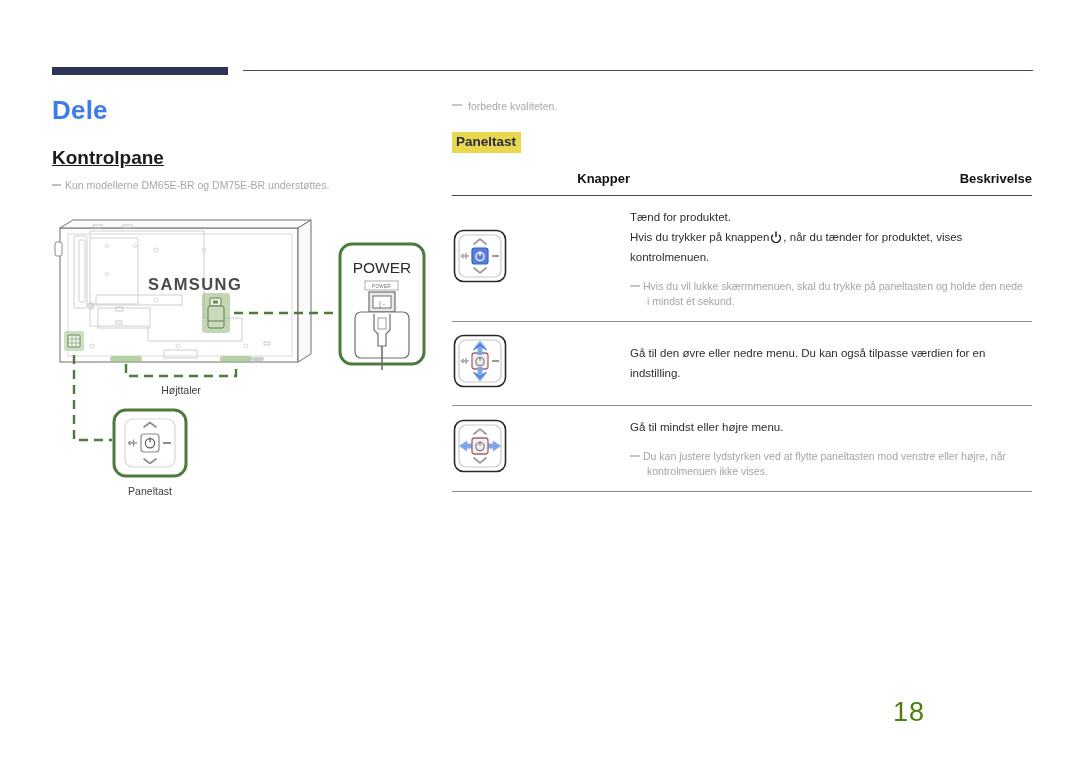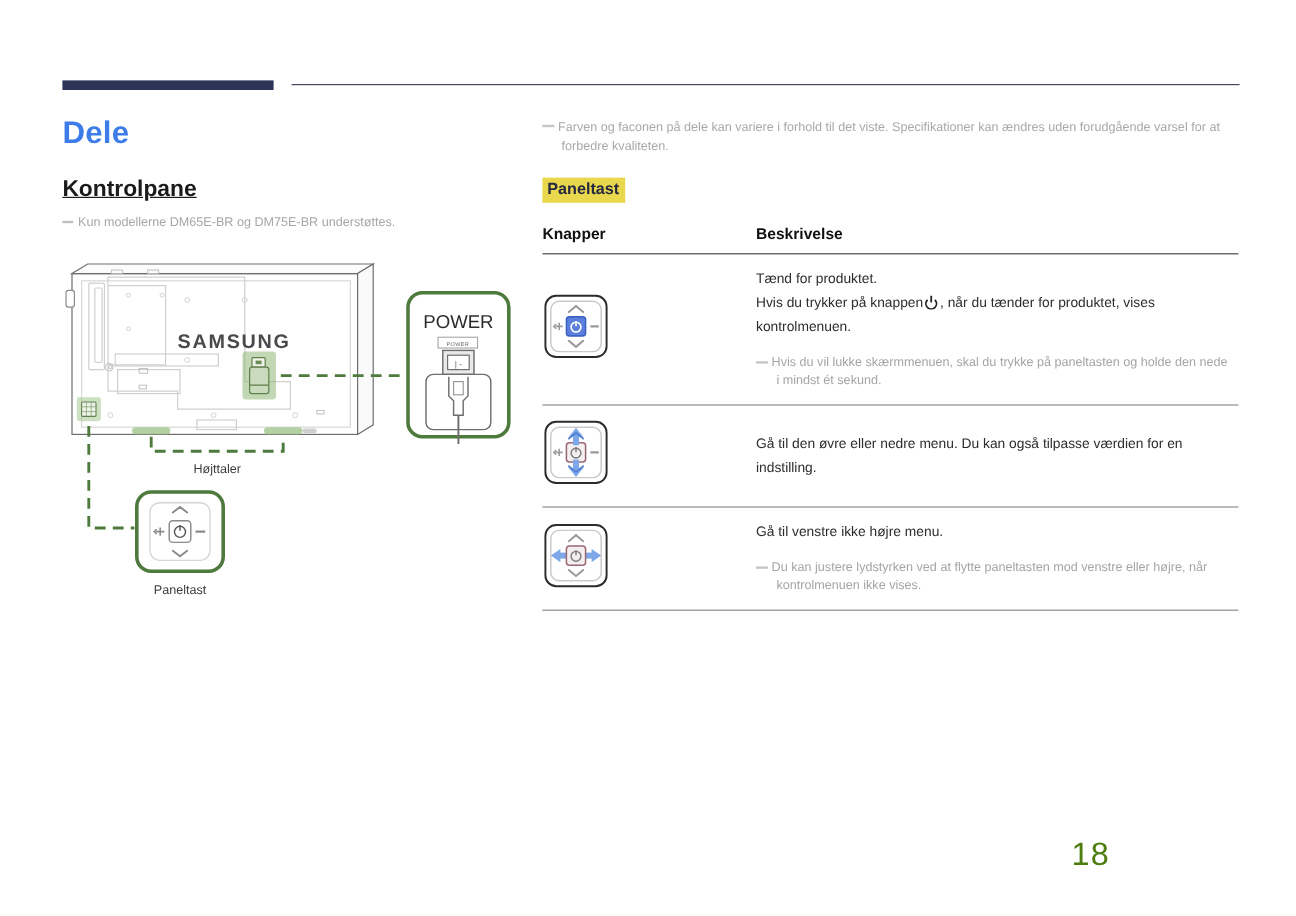--- a/index.html
+++ b/index.html
@@ -82,21 +82,21 @@
     color: #26293f;
     font-size: 13.5px;
     font-weight: bold;
     padding: 2px 5px 3px 4px;
     line-height: 16px;
   }
 
   
   .tbl { margin-top: 18px; width: 580px; border-collapse: collapse; }
   .tbl th {
-    text-align: left;
+    text-align: right;
     font-size: 13px;
     font-weight: bold;
     color: #111;
     padding: 0 0 9px 0;
     vertical-align: bottom;
   }
   .tbl th.c1 { width: 178px; }
   .tbl thead tr { border-bottom: 1.6px solid #4a4a4a; }
   .tbl td {
     border-bottom: 1px solid #8d8d8d;
@@ -262,21 +262,20 @@
 
         <line x1="111" y1="225" x2="119" y2="225" stroke="#8a8a8a" stroke-width="2"></line>
       </g>
       <text x="98" y="277" text-anchor="middle" font-family="Liberation Sans, sans-serif" font-size="10.5" fill="#3d3d3d">Paneltast</text>
     </svg>
   </div>
 
   <div class="right-col">
 
     <div class="top-note">
-      <span>Farven og faconen på dele kan variere i forhold til det viste. Specifikationer kan ændres uden forudgående varsel for at</span>
       <div class="l2">forbedre kvaliteten.</div>
     </div>
 
     <div class="hl-title">Paneltast</div>
 
     <table class="tbl">
       <thead>
         <tr>
           <th class="c1">Knapper</th>
           <th>Beskrivelse</th>
@@ -374,21 +373,21 @@
               <rect x="20" y="20" width="16" height="16" rx="2.5" fill="#f3eef0" stroke="#9b6a74" stroke-width="1.3"></rect>
               <g stroke="#7a7a7a" stroke-width="1.2" fill="none">
                 <circle cx="28" cy="28.6" r="4.1"></circle>
                 <line x1="28" y1="23.6" x2="28" y2="27.8"></line>
               </g>
               <path d="M22 16 L28 11 L34 16" stroke="#9a9a9a" stroke-width="1.7" fill="none" stroke-linecap="round"></path>
               <path d="M22 40 L28 45 L34 40" stroke="#9a9a9a" stroke-width="1.7" fill="none" stroke-linecap="round"></path>
             </svg>
           </td>
           <td>
-            <div class="desc-main">Gå til venstre ikke højre menu.</div>
+            <div class="desc-main">Gå til mindst eller højre menu.</div>
             <div class="desc-sub">
               <span>Du kan justere lydstyrken ved at flytte paneltasten mod venstre eller højre, når</span>
               <div class="l2">kontrolmenuen ikke vises.</div>
             </div>
           </td>
         </tr>
 
       </tbody>
     </table>
   </div>

